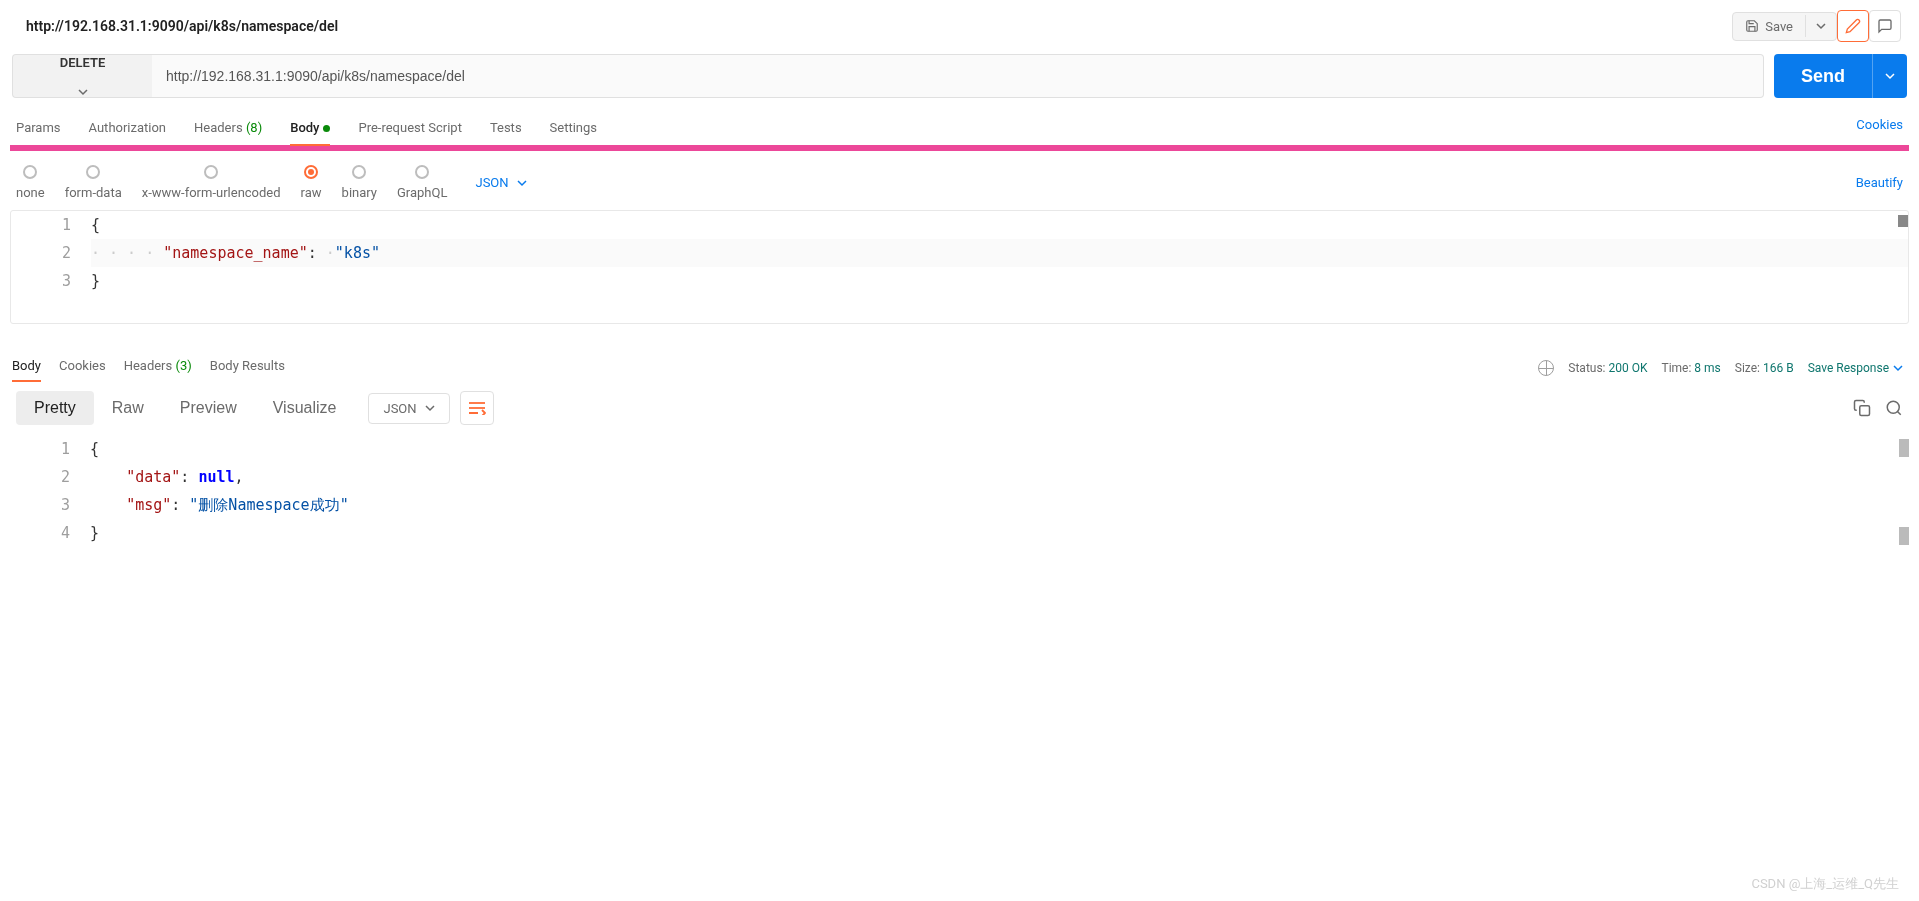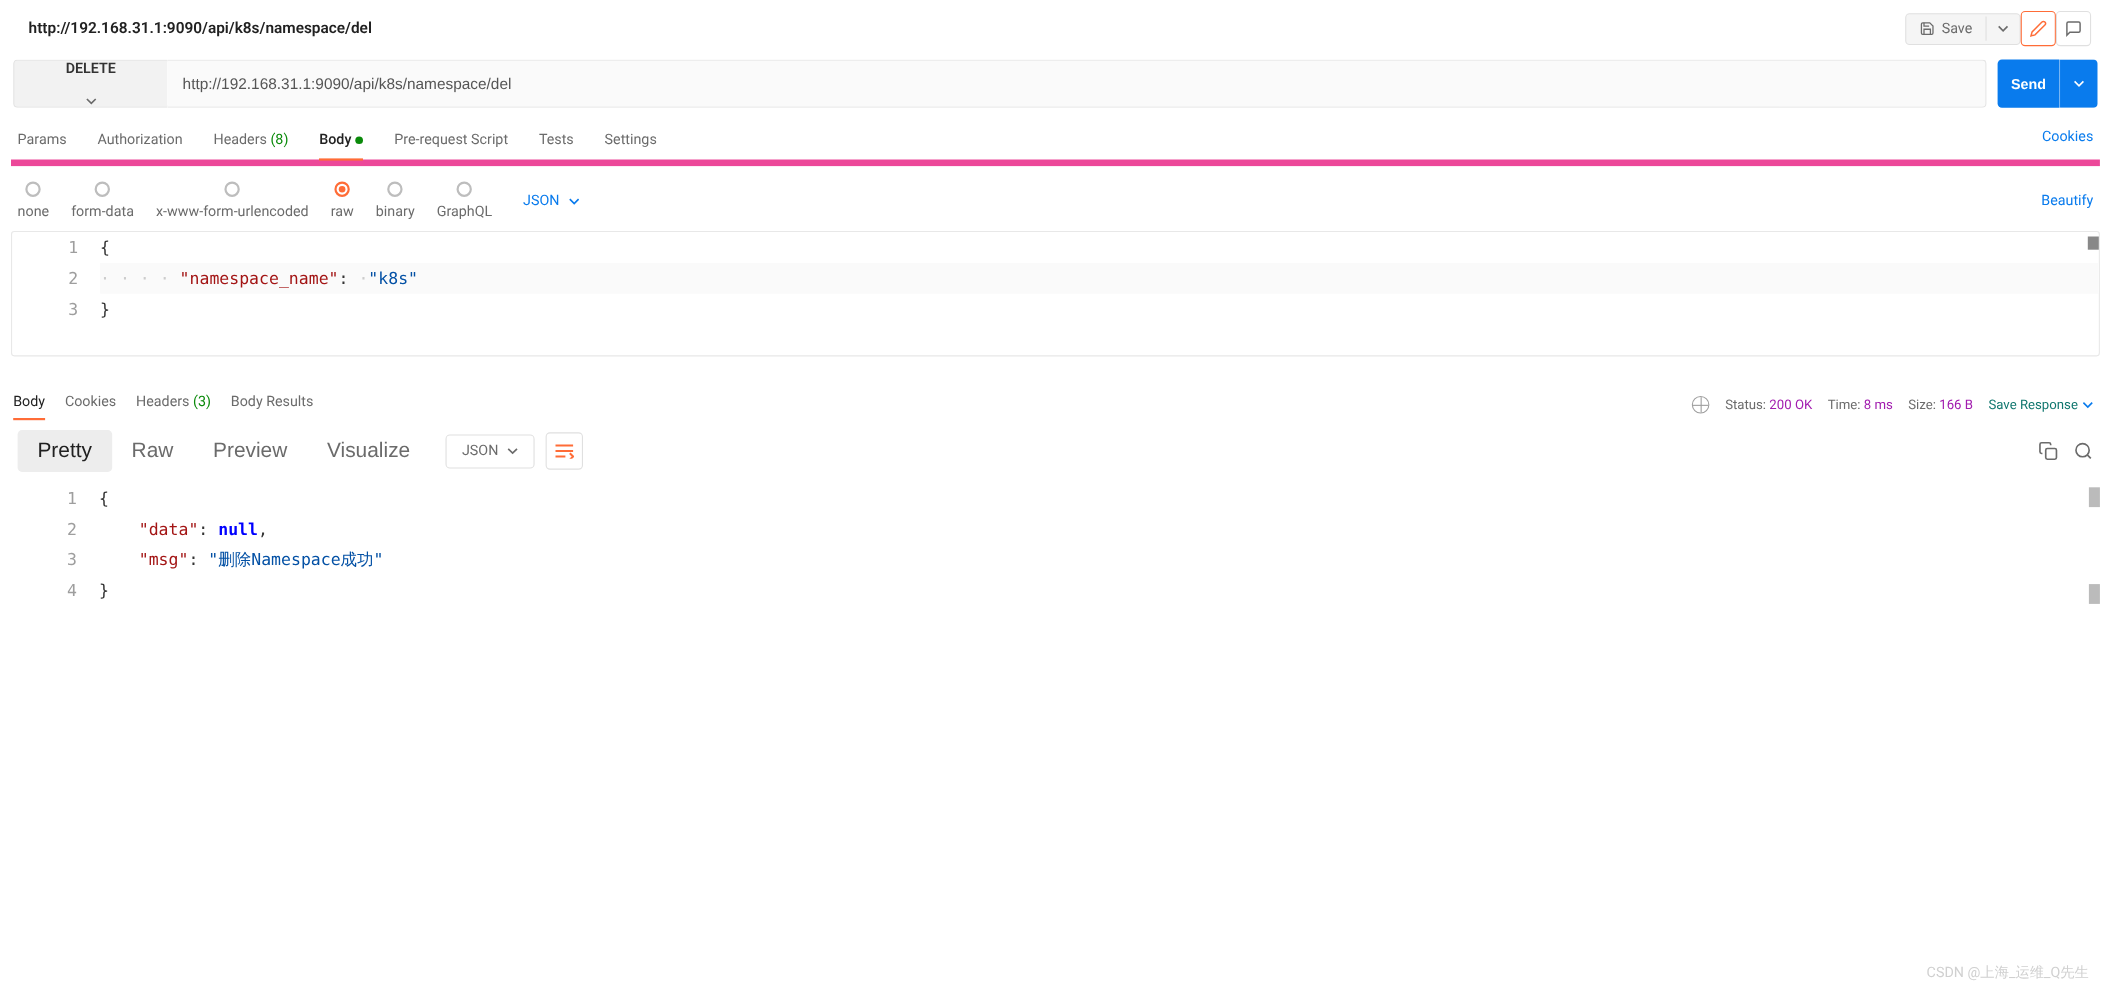--- a/index.html
+++ b/index.html
@@ -15,21 +15,21 @@
 .save-chev { padding: 6px 10px; border-left: 1px solid #e0e0e0; color: #6b6b6b; cursor: pointer; }
 .icon-box { width: 32px; height: 32px; display: flex; align-items: center; justify-content: center; border: 1px solid #e0e0e0; border-radius: 4px; cursor: pointer; }
 .icon-box.orange { border-color: #ff6c37; }
 
 
 .url-row { display: flex; gap: 10px; padding: 0 2px; }
 .method-select { display: flex; align-items: center; justify-content: space-between; background: #f2f2f2; border: 1px solid #e0e0e0; border-right: none; border-radius: 4px 0 0 4px; padding: 0 14px; width: 140px; font-weight: 600; color: #333; cursor: pointer; flex-direction: column; }
 .url-input { flex: 1; border: 1px solid #e0e0e0; border-left: none; border-radius: 0 4px 4px 0; padding: 0 14px; font-size: 14px; color: #555; display: flex; align-items: center; background: #fafafa; }
 .url-input input { border: none; outline: none; width: 100%; font-size: 14px; color: #555; background: transparent; }
 .send-group { display: flex; }
-.send-btn { background: #097bed; color: #fff; border: none; padding: 0 12px; font-size: 13px; font-weight: 600; border-radius: 4px 0 0 4px; cursor: pointer; }
+.send-btn { background: #097bed; color: #fff; border: none; padding: 0 27px; font-size: 18px; font-weight: 600; border-radius: 4px 0 0 4px; cursor: pointer; }
 .send-chev { background: #097bed; color: #fff; padding: 0 12px; display: flex; align-items: center; border-radius: 0 4px 4px 0; border-left: 1px solid rgba(255,255,255,0.3); cursor: pointer; }
 .url-row > * { height: 44px; }
 
 
 .req-tabs { display: flex; align-items: center; justify-content: space-between; padding: 16px 6px 0 6px; border-bottom: 6px solid #ec4899; }
 .tab-list { display: flex; gap: 28px; }
 .tab { padding: 6px 0 10px 0; color: #6b6b6b; cursor: pointer; position: relative; }
 .tab.active { color: #212121; font-weight: 500; }
 .tab.active::after { content: ''; position: absolute; left: 0; right: 0; bottom: -1px; height: 2px; background: #ff6c37; }
 .tab .count { color: #0a8a0a; }
@@ -59,30 +59,30 @@
 .dots { color: #ccc; }
 .editor-sb { position: absolute; right: 0; top: 4px; width: 10px; height: 12px; background: #888; }
 
 
 .resp-header { display: flex; align-items: center; justify-content: space-between; padding: 18px 6px 0 2px; margin-top: 12px; }
 .resp-tabs { display: flex; gap: 18px; }
 .resp-tab { padding: 4px 0 8px 0; color: #6b6b6b; cursor: pointer; position: relative; }
 .resp-tab.active { color: #212121; }
 .resp-tab.active::after { content: ''; position: absolute; left: 0; right: 0; bottom: -1px; height: 2px; background: #ff6c37; }
 .resp-meta { display: flex; align-items: center; gap: 14px; color: #6b6b6b; font-size: 12px; }
-.resp-meta .ok { color: #a21caf; }
+.resp-meta .ok { color: #0f766e; }
 .save-resp { color: #0f766e; cursor: pointer; display: flex; align-items: center; gap: 4px; }
 .globe { width: 16px; height: 16px; border: 1.5px solid #9e9e9e; border-radius: 50%; position: relative; }
 .globe::before { content: ''; position: absolute; left: 0; right: 0; top: 50%; border-top: 1.5px solid #9e9e9e; }
 .globe::after { content: ''; position: absolute; top: 0; bottom: 0; left: 50%; border-left: 1.5px solid #9e9e9e; }
 
 
 .resp-toolbar { display: flex; align-items: center; justify-content: space-between; padding: 10px 6px; }
 .view-modes { display: flex; align-items: center; gap: 0; }
-.view-btn { padding: 8px 18px; border: none; background: transparent; color: #6b6b6b; cursor: pointer; border-radius: 4px; font-size: 19px; }
+.view-btn { padding: 8px 18px; border: none; background: transparent; color: #6b6b6b; cursor: pointer; border-radius: 4px; font-size: 16px; }
 .view-btn.active { background: #ededed; color: #212121; }
 .fmt-select { display: flex; align-items: center; gap: 8px; padding: 7px 14px; border: 1px solid #e0e0e0; border-radius: 4px; color: #6b6b6b; cursor: pointer; margin-left: 14px; }
 .wrap-btn { width: 34px; height: 34px; border: 1px solid #e0e0e0; border-radius: 4px; display: flex; align-items: center; justify-content: center; cursor: pointer; margin-left: 10px; color: #ff6c37; }
 .resp-tools { display: flex; gap: 14px; color: #6b6b6b; }
 .tool-icon { cursor: pointer; }
 
 
 .resp-body { position: relative; font-family: "Consolas", "Monaco", monospace; font-size: 15px; }
 .resp-sb { position: absolute; right: 0; width: 10px; background: #bbb; }
 

